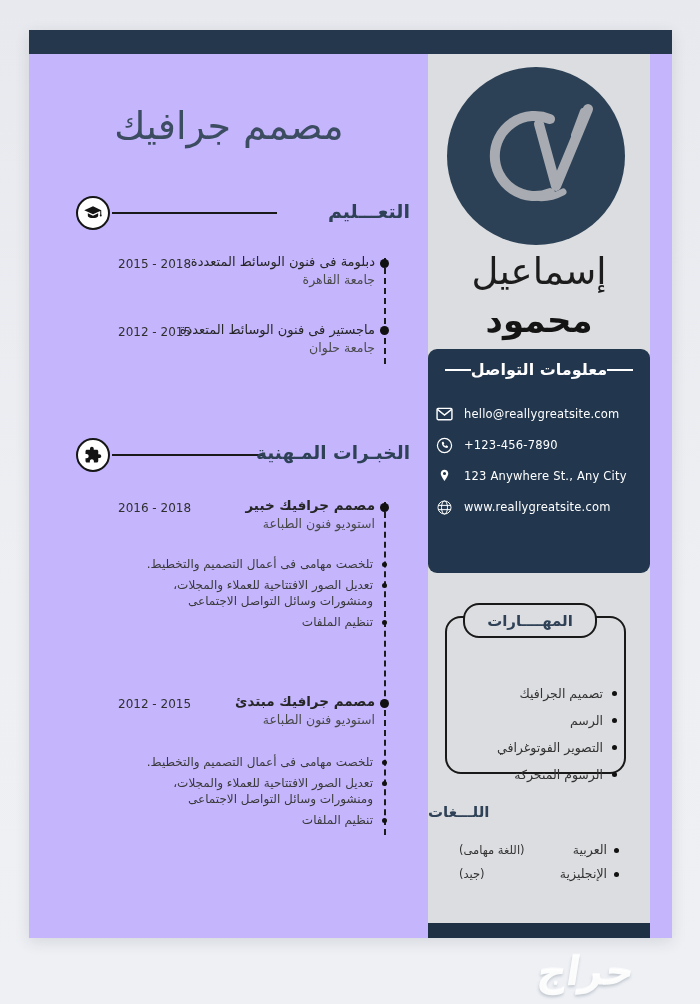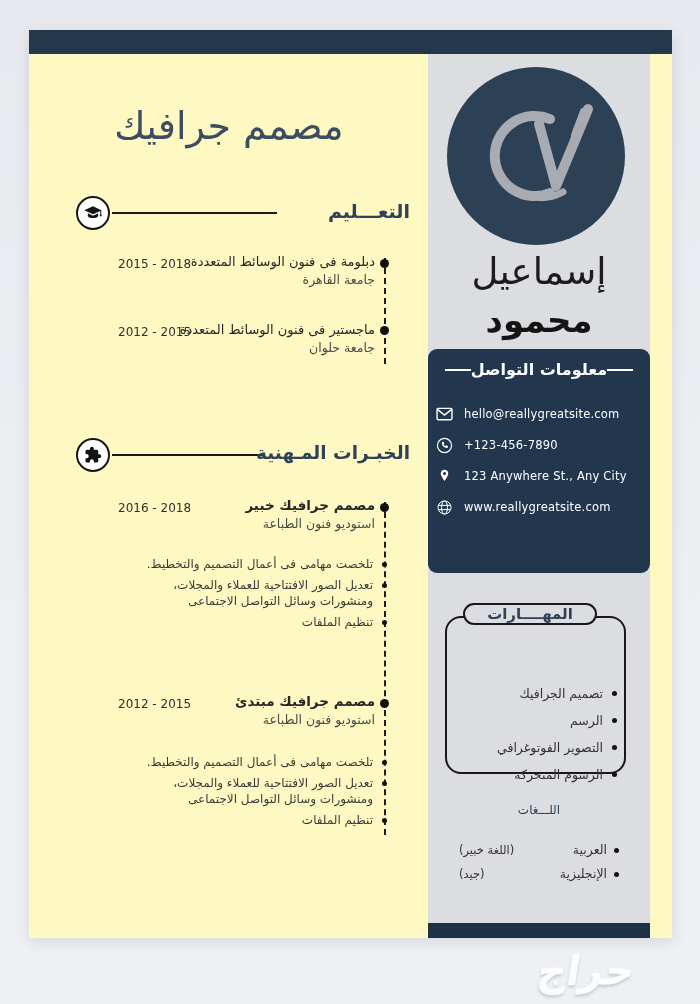--- a/index.html
+++ b/index.html
@@ -5,21 +5,21 @@
   * { margin:0; padding:0; box-sizing:border-box; }
   html,body { width:700px; height:1004px; }
   body {
     position:relative;
     font-family:"DejaVu Sans", sans-serif;
     background:linear-gradient(180deg,#e7e9ee 0%,#edeff3 60%,#eef0f4 100%);
     overflow:hidden;
   }
   .page {
     position:absolute; left:29px; top:30px; width:643px; height:908px;
-    background:#fef9c3; box-shadow:0 4px 14px rgba(30,40,60,.12);
+    background:#c4b5fd; box-shadow:0 4px 14px rgba(30,40,60,.12);
   }
   .topbar { position:absolute; left:0; top:0; width:643px; height:24px; background:#24374c; }
 
   
   .job-title {
     position:absolute; left:70px; top:74px; width:260px; text-align:center;
     font-size:38px; color:#3d4d61; font-weight:500; direction:rtl; white-space:nowrap;
   }
   .sec-circle {
     position:absolute; width:34px; height:34px; border-radius:50%;
@@ -58,30 +58,30 @@
   .contact-head { display:flex; align-items:center; justify-content:center; margin-top:11px; }
   .contact-head .dash { width:26px; height:2px; background:#fff; }
   .contact-head .txt { color:#fff; font-weight:700; font-size:16px; direction:rtl; white-space:nowrap; }
   .contact-items { margin-top:26px; display:flex; flex-direction:column; gap:13px; padding:0 0 0 7px; }
   .contact-row { display:flex; align-items:center; gap:11px; }
   .contact-row .cicon { width:18px; height:18px; flex:0 0 18px; display:flex; align-items:center; justify-content:center; }
   .contact-row .cval { color:#fff; font-size:11.5px; letter-spacing:.2px; white-space:nowrap; }
 
   .skills-box { position:absolute; left:416px; top:586px; width:181px; height:158px;
                 border:2px solid #191919; border-radius:16px; }
-  .skills-pill { position:absolute; left:434px; top:573px; width:134px; height:22px;
+  .skills-pill { position:absolute; left:434px; top:573px; width:134px; height:35px;
                  border:2px solid #191919; border-radius:16px; background:#dcdde0;
                  display:flex; align-items:center; justify-content:center;
                  font-size:15px; font-weight:700; color:#2e4156; direction:rtl; }
   .skills-list { position:absolute; left:430px; top:622px; width:158px; direction:rtl; text-align:right;margin-top:33px; }
   .skill-item { position:relative; font-size:12.5px; color:#333; margin-bottom:10px; line-height:17px; padding-right:14px; }
   .skill-item::before { content:""; position:absolute; right:0; top:6px; width:5px; height:5px; border-radius:50%; background:#111; }
 
-  .lang-head { position:absolute; left:399px; top:773px; width:222px; text-align:center;
-               font-size:12px; font-weight:400; color:#2e4156; direction:rtl; }
+  .lang-head { position:absolute; left:399px; top:773px; width:222px; text-align:left;
+               font-size:15px; font-weight:700; color:#2e4156; direction:rtl; }
   .lang-rows { position:absolute; left:430px; top:812px; width:160px; direction:rtl; }
   .lang-row { display:flex; justify-content:space-between; align-items:center; margin-bottom:9px; }
   .lang-name { position:relative; font-size:12.5px; color:#333; padding-right:12px; }
   .lang-name::before { content:""; position:absolute; right:0; top:6px; width:5px; height:5px; border-radius:50%; background:#111; }
   .lang-level { font-size:11.5px; color:#333; direction:rtl; }
 
   .watermark {
     position:absolute; left:538px; top:948px; font-size:40px; font-weight:700;
     color:rgba(255,255,255,.92); direction:rtl;
     transform:skewX(-10deg) rotate(-1deg);
@@ -231,21 +231,21 @@
     <div class="skill-item">تصميم الجرافيك</div>
     <div class="skill-item">الرسم</div>
     <div class="skill-item">التصوير الفوتوغرافي</div>
     <div class="skill-item">الرسوم المتحركة</div>
   </div>
 
   <div class="lang-head">اللـــغات</div>
   <div class="lang-rows">
     <div class="lang-row">
       <span class="lang-name">العربية</span>
-      <span class="lang-level">(اللغة خبير)</span>
+      <span class="lang-level">(اللغة مهامى)</span>
     </div>
     <div class="lang-row">
       <span class="lang-name">الإنجليزية</span>
       <span class="lang-level">(جيد)</span>
     </div>
   </div>
 </div>
 
 <div class="watermark">حراج</div>
 

